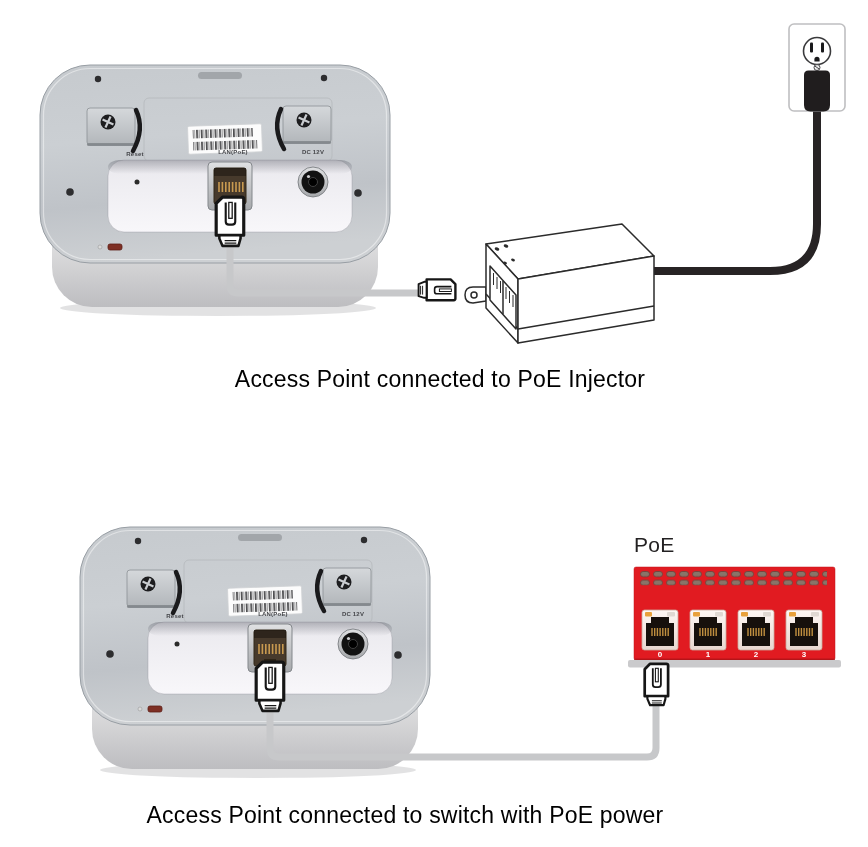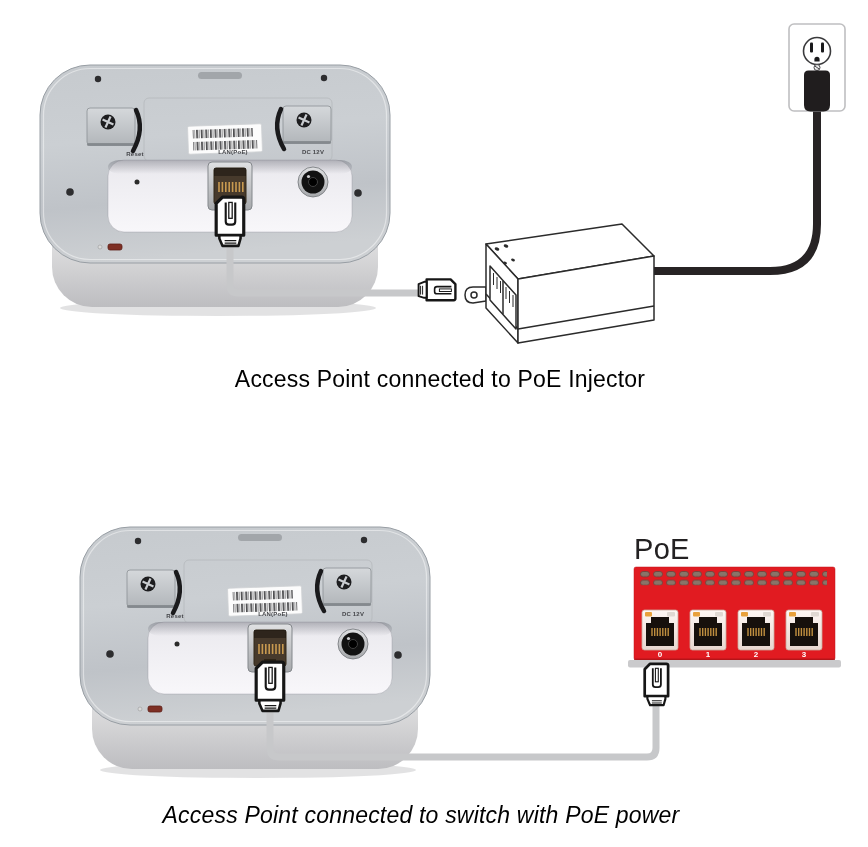--- a/index.html
+++ b/index.html
@@ -1,21 +1,21 @@
 <!DOCTYPE html>
 <html><head>
 <meta charset="utf-8">
 <style>
   html,body{margin:0;padding:0;background:#ffffff;}
   body{width:868px;height:847px;position:relative;overflow:hidden;
        font-family:"Liberation Sans",sans-serif;}
   .stage{position:absolute;left:0;top:0;}
   .caption{position:absolute;transform:translateX(-50%);white-space:nowrap;
            font-size:23px;line-height:1.25;color:#000000;letter-spacing:.2px;}
-  .poe-label{position:absolute;font-size:29px;color:#232122;letter-spacing:.3px;}
+  .poe-label{position:absolute;font-size:21px;color:#232122;letter-spacing:.3px;}
   .aplabel{font-family:"Liberation Sans",sans-serif;font-size:6px;font-weight:600;
            fill:#45464a;letter-spacing:.2px;}
   .portnum{font-family:"Liberation Sans",sans-serif;font-size:8px;font-weight:700;
            fill:#ffffff;}
 </style>
 </head>
 <body>
 
 <svg class="stage" width="868" height="847" viewBox="0 0 868 847">
   <defs>
@@ -197,13 +197,13 @@
   <path d="M270,698 V748 Q270,757 279,757 H647 Q656,757 656,748 V696" fill="none" stroke="#c7c8ca" stroke-width="7"></path>
 
   <use href="#plug" transform="translate(253,660) scale(1.06)"></use>
   <use href="#plug" transform="translate(642,662) scale(0.9)"></use>
 </svg>
 
 <div class="poe-label" style="left:634px;top:533px;">PoE</div>
 
 <div class="caption" style="left:440px;top:365px;">Access Point connected to PoE Injector</div>
 
-<div class="caption" style="left:421px;top:801px;font-style:italic;">Access Point connected to switch with PoE power</div>
+<div class="caption" style="left:405px;top:801px;">Access Point connected to switch with PoE power</div>
 
 </body></html>

